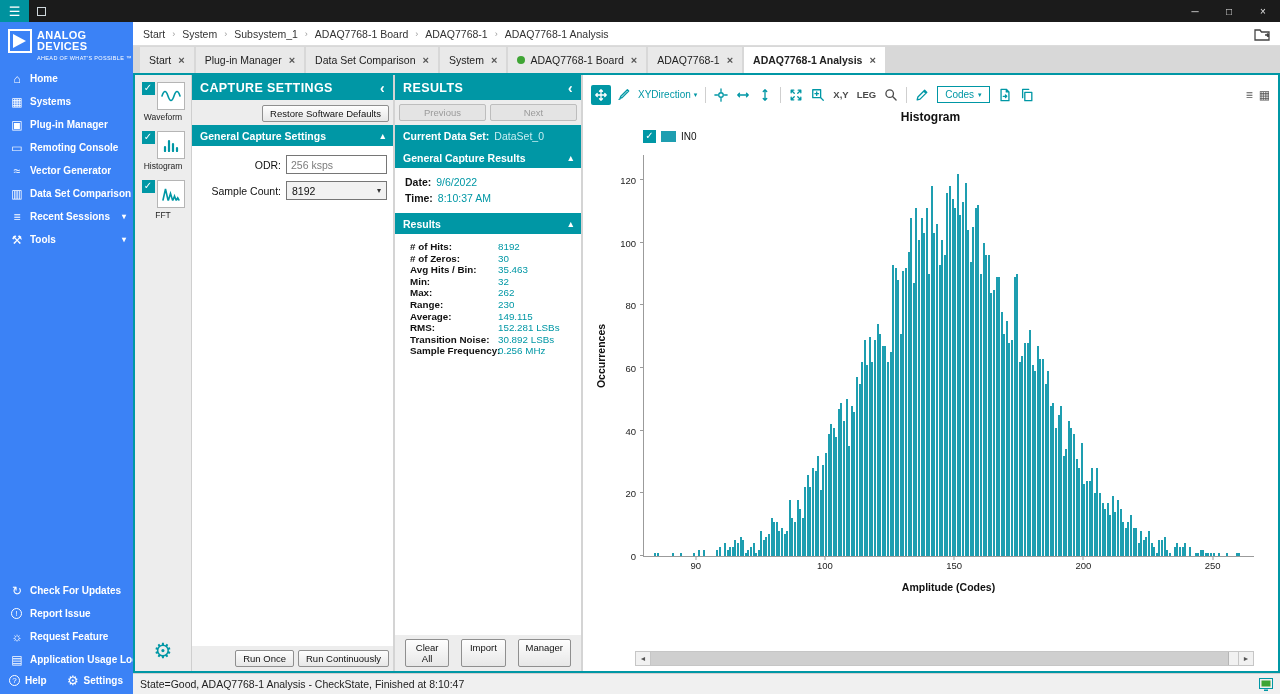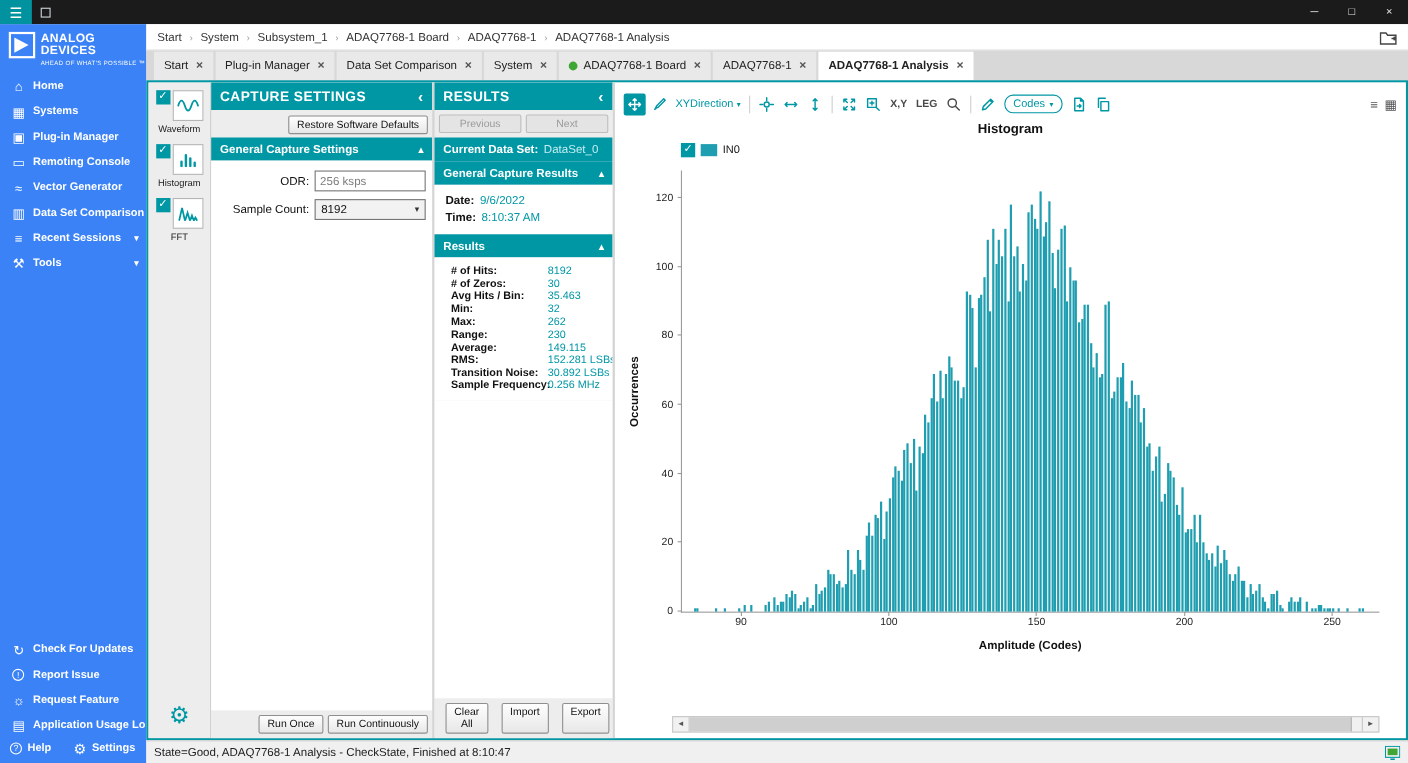--- a/index.html
+++ b/index.html
@@ -56,21 +56,21 @@
   .module { margin-bottom:9px; text-align:center; }
   .module-top { display:flex; align-items:flex-start; gap:2px; justify-content:center; }
   .cb { width:13px; height:13px; background:#0097A5; color:#fff; font-size:10px; line-height:12px; text-align:center; flex:none; display:inline-block; }
   .tile { width:28px; height:28px; background:#fff; border:1px solid #b5b5b5; display:inline-flex; align-items:center; justify-content:center; }
   .tile svg { stroke:#0097A5; fill:none; stroke-width:1.6; stroke-linecap:round; }
   .module-label { font-size:8.5px; margin-top:2px; color:#222; }
   .rail-gear { margin-top:auto; margin-bottom:8px; font-size:21px; color:#0097A5; }
 
   .panel { display:flex; flex-direction:column; background:#ededed; flex:none; min-height:0; }
   .panel.capture { width:202px; border-left:1px solid #cfcfcf; }
-  .panel.results { width:164px; border-left:2px solid #d4d4d4; }
+  .panel.results { width:188px; border-left:2px solid #d4d4d4; }
   .panel-header { height:25px; background:#0097A5; color:#fff; display:flex; align-items:center; justify-content:space-between; padding:0 8px; font-size:12.5px; font-weight:bold; letter-spacing:.4px; flex:none; }
   .panel-chev { font-size:14px; font-weight:bold; }
   .restore-row { padding:3px 4px; text-align:right; flex:none; }
   .btn { font-size:9.5px; padding:2px 7px; border:1px solid #8f8f8f; background:linear-gradient(#fefefe,#e7e7e7); border-radius:2px; color:#111; display:inline-block; }
   .btn.disabled { color:#9b9b9b; background:#e4e4e4; border-color:#bdbdbd; }
   .section-h { height:21px; background:#0097A5; color:#fff; display:flex; align-items:center; justify-content:space-between; padding:0 8px; font-size:10.5px; font-weight:bold; flex:none; }
   .sec-chev { font-size:9px; }
   .fields { background:#fff; padding:9px 6px; display:grid; grid-template-columns:88px 1fr; row-gap:7px; align-items:center; font-size:10.5px; flex:none; }
   .field-label { text-align:right; padding-right:5px; white-space:nowrap; }
   .tinput { height:19px; width:100%; border:1px solid #767676; background:#fff; font-size:10.5px; color:#7c7c7c; padding:0 4px; font-family:inherit; }
@@ -96,21 +96,21 @@
   
   .chart { flex:1; background:#fff; border-left:2px solid #d4d4d4; display:flex; flex-direction:column; min-width:0; padding:0 8px; }
   .toolbar { height:34px; display:flex; align-items:center; gap:2px; padding-top:5px; flex:none; }
   .ticon { width:20px; height:20px; display:inline-flex; align-items:center; justify-content:center; color:#0097A5; border-radius:2px; flex:none; }
   .ticon svg { width:14px; height:14px; stroke:currentColor; fill:none; stroke-width:1.5; stroke-linecap:round; stroke-linejoin:round; }
   .ticon.active { background:#0097A5; color:#fff; }
   .ticon.dark { color:#4a4a4a; }
   .tsep { width:1px; height:16px; background:#cfcfcf; margin:0 3px; flex:none; }
   .ttext { font-size:10px; color:#0097A5; display:flex; align-items:center; gap:3px; padding:0 3px; white-space:nowrap; }
   .ttext.dark { color:#4a4a4a; font-size:9.5px; font-weight:bold; }
-  .codes-btn { border:1px solid #0097A5; color:#0097A5; font-size:10px; padding:2px 7px; border-radius:8px; display:flex; align-items:center; gap:4px; margin:0 3px; }
+  .codes-btn { border:1px solid #0097A5; color:#0097A5; font-size:10px; padding:2px 7px; border-radius:0; display:flex; align-items:center; gap:4px; margin:0 3px; }
   .toolbar-right { margin-left:auto; display:flex; gap:6px; color:#555; font-size:12px; align-items:center; }
   .chart-title { text-align:center; font-size:12px; font-weight:bold; flex:none; margin-top:1px; }
   .legend { display:flex; align-items:center; gap:5px; margin:6px 0 0 52px; font-size:10px; flex:none; }
   .legend-swatch { width:15px; height:11px; background:#1E9EB0; display:inline-block; }
 
   .plot-wrap { position:relative; margin:12px 16px 0 52px; height:402px; flex:none; }
   .plot { position:absolute; inset:0; border-left:1px solid #9b9b9b; border-bottom:1px solid #9b9b9b; }
   .bar { position:absolute; bottom:0; width:2px; background:#1E9EB0; }
   .ytick { position:absolute; right:calc(100% + 8px); transform:translateY(50%); font-size:9.5px; color:#222; }
   .ymark { position:absolute; left:-4px; width:4px; height:1px; background:#9b9b9b; }
@@ -407,21 +407,21 @@
             </div>
             <div class="stat-row">
               <span class="stat-label">Sample Frequency:</span>
               <span class="stat-value">0.256 MHz</span>
             </div>
           </div>
         <div class="panel-fill"></div>
         <div class="panel-bottom spread">
           <span class="btn">Clear All</span>
           <span class="btn">Import</span>
-          <span class="btn">Export</span>
+          <span class="btn">Manager</span>
         </div>
       </div>
 
       <div class="chart">
         <div class="toolbar">
           <span class="ticon active">
               <svg viewBox="0 0 16 16">
                 <path d="M8 2v12M2 8h12M8 2l-1.7 1.7M8 2l1.7 1.7M8 14l-1.7-1.7M8 14l1.7-1.7M2 8l1.7-1.7M2 8l1.7 1.7M14 8l-1.7-1.7M14 8l-1.7 1.7"></path>
               </svg>
             </span>

